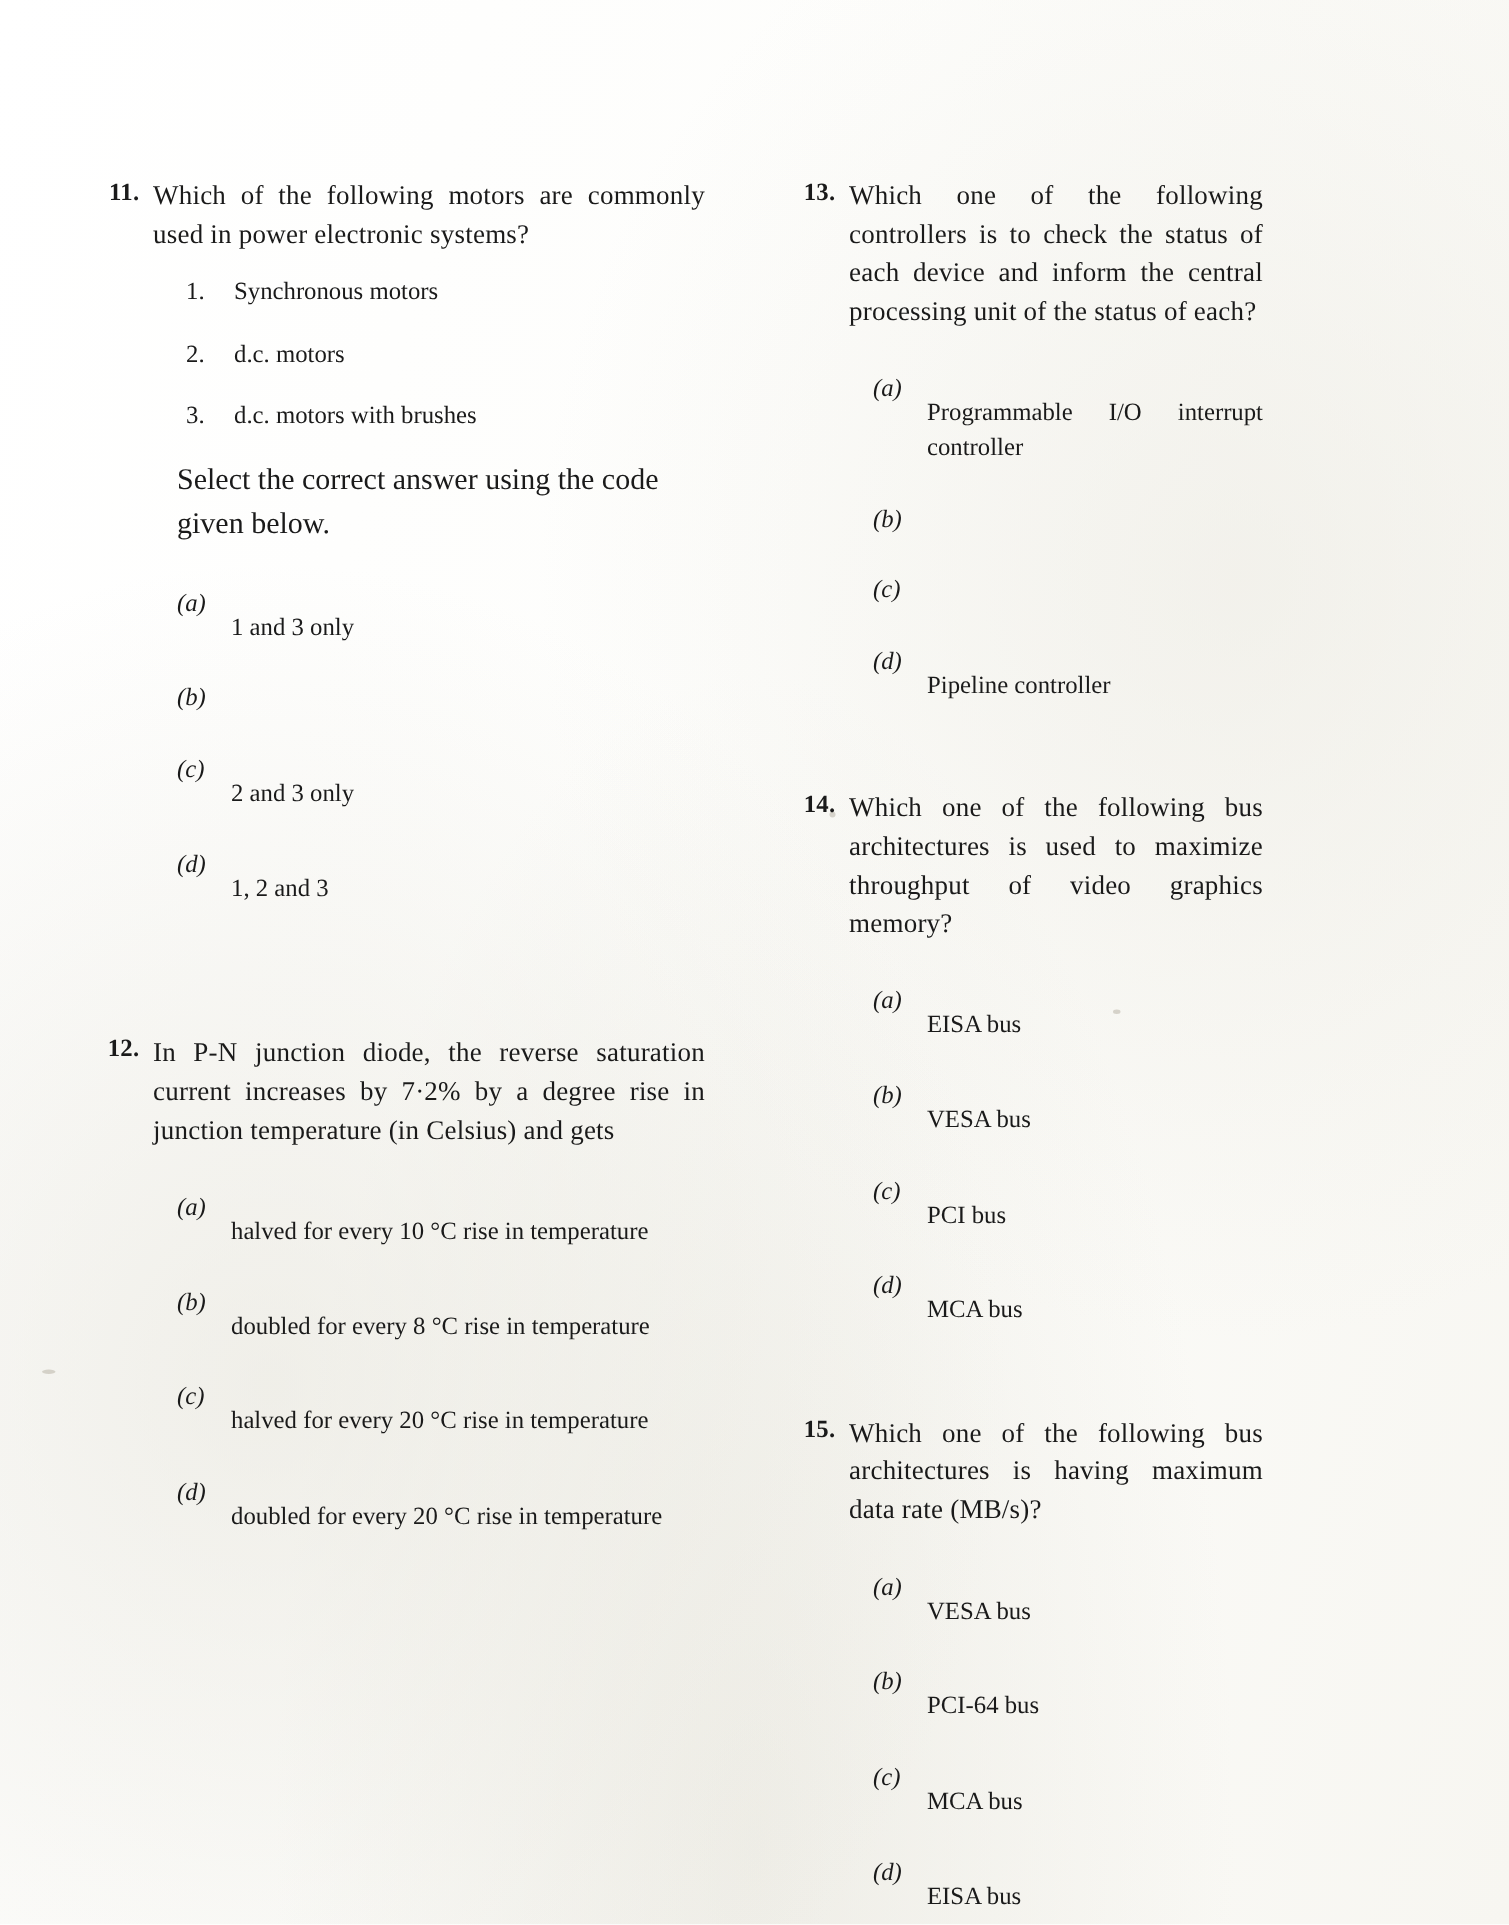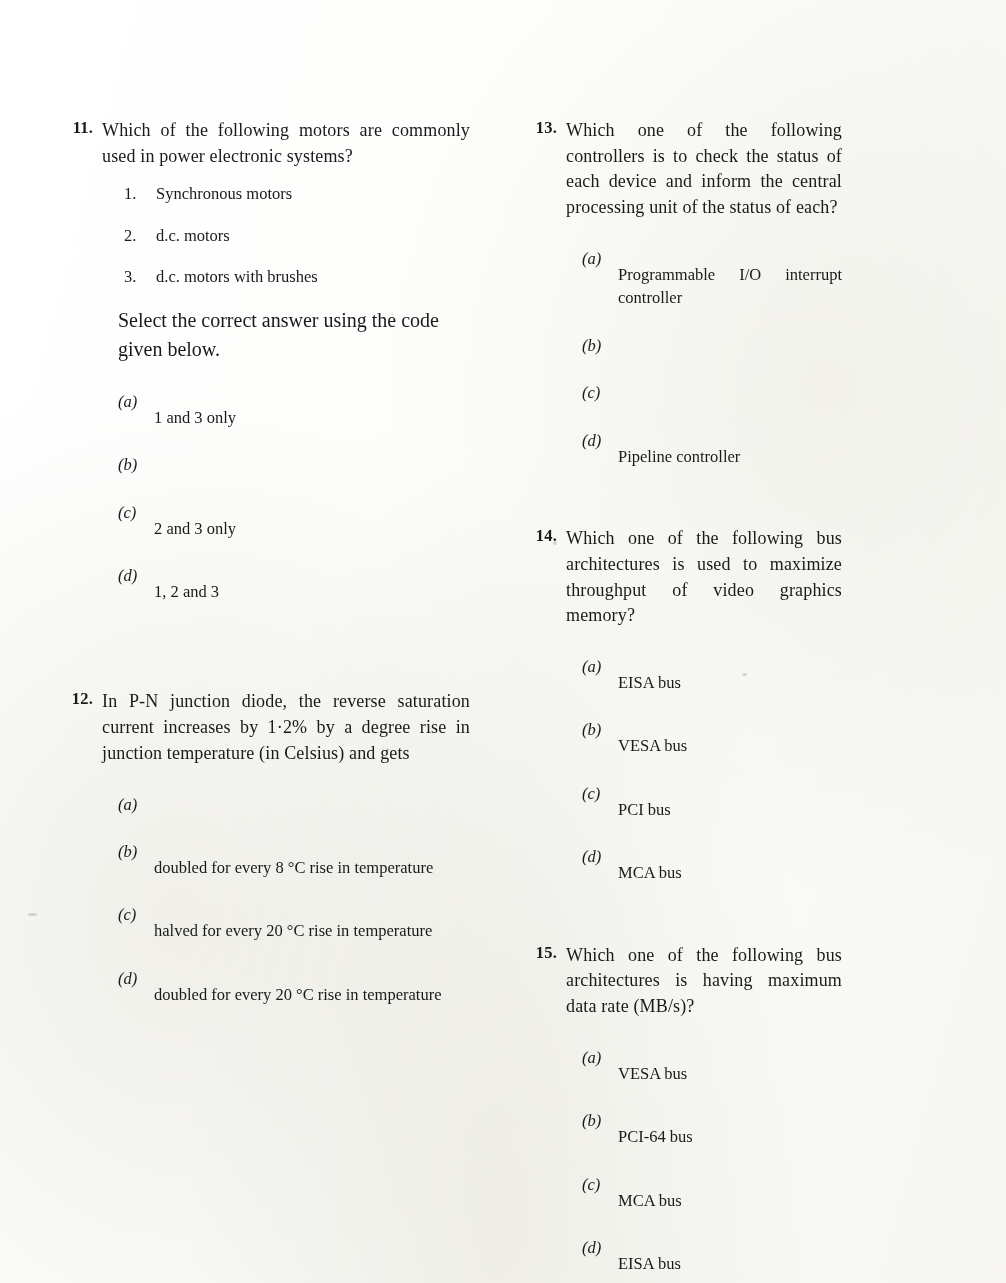--- a/index.html
+++ b/index.html
@@ -158,25 +158,26 @@
           <div class="opt-text nowrap">1, 2 and 3</div>
         </div>
       </div>
     </div>
 
     <div class="gap-lg"></div>
 
     <div>
       <div class="q">
         <div class="q-num">12.</div>
-        <div class="q-text">In P-N junction diode, the reverse saturation current increases by 1·2% by a degree rise in junction temperature (in Celsius) and gets</div>
-      </div>
-      <div class="opts">
-        <div class="opt">
-          <div class="opt-label">(a)</div>
+        <div class="q-text">In P-N junction diode, the reverse saturation current increases by 7·2% by a degree rise in junction temperature (in Celsius) and gets</div>
+      </div>
+      <div class="opts">
+        <div class="opt">
+          <div class="opt-label">(a)</div>
+          <div class="opt-text">halved for every 10 °C rise in temperature</div>
         </div>
         <div class="opt">
           <div class="opt-label">(b)</div>
           <div class="opt-text">doubled for every 8 °C rise in temperature</div>
         </div>
         <div class="opt">
           <div class="opt-label">(c)</div>
           <div class="opt-text">halved for every 20 °C rise in temperature</div>
         </div>
         <div class="opt">

